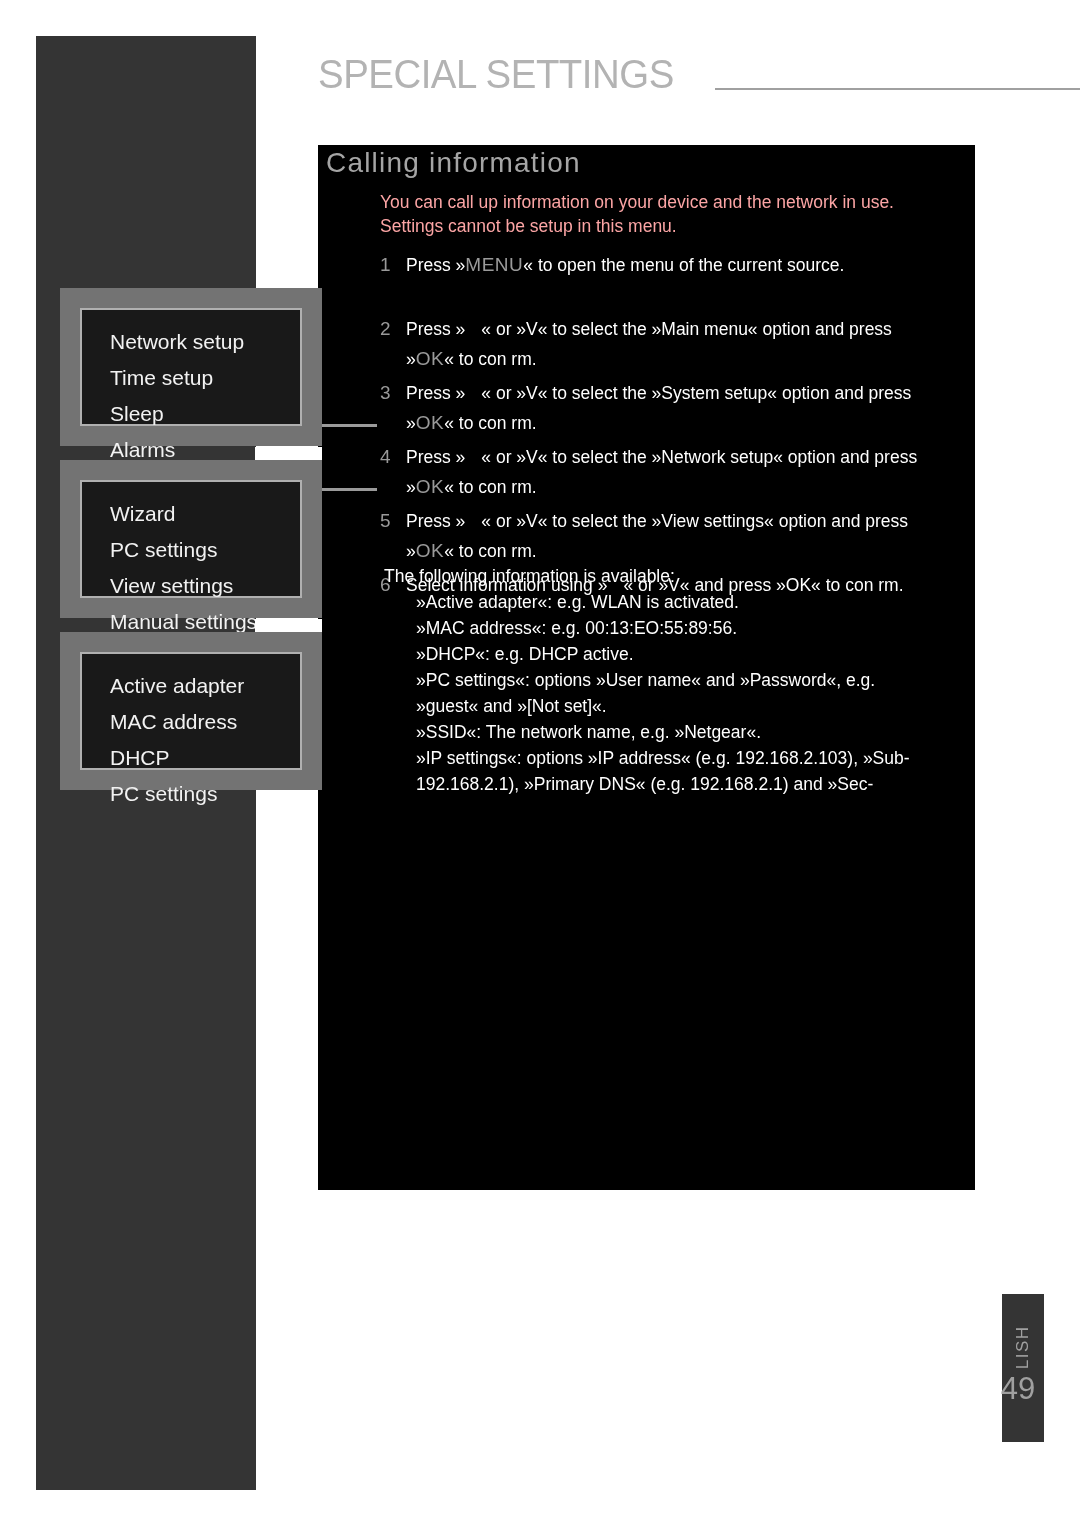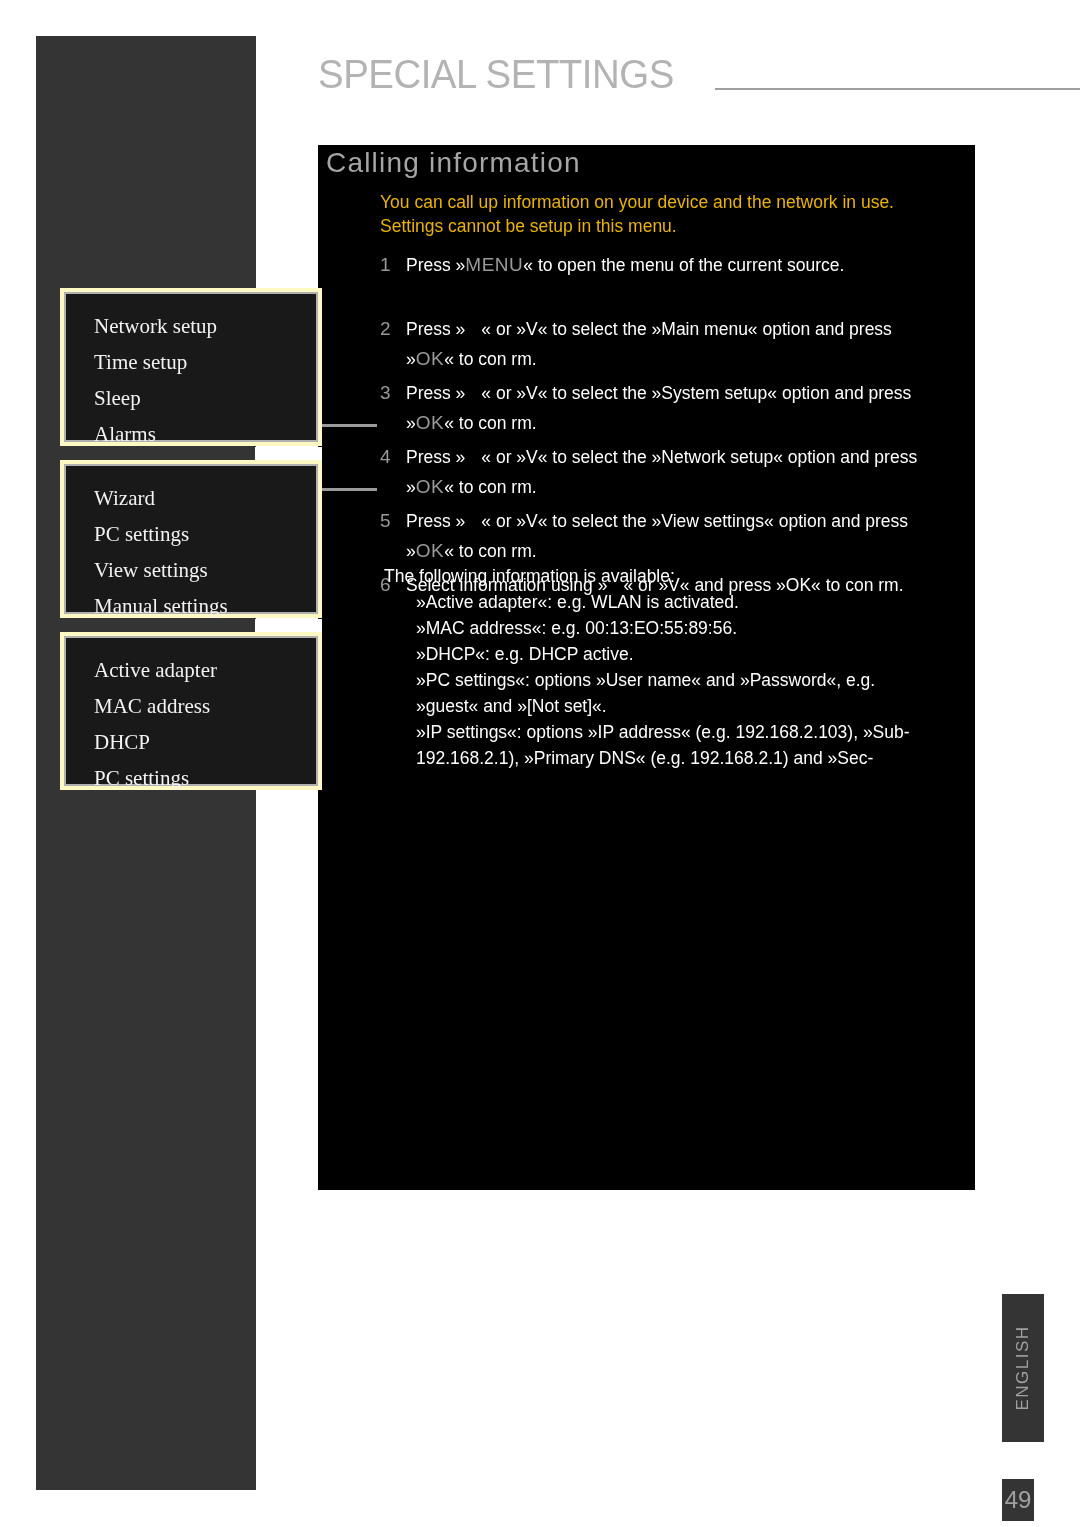--- a/index.html
+++ b/index.html
@@ -18,21 +18,21 @@
   #title-rule{position:absolute;left:397px;top:36px;width:643px;height:2px;
               background:#a0a0a0;}
 
   
   #content-panel{position:absolute;left:318px;top:145px;width:657px;height:1045px;
                  background:#000000;overflow:hidden;}
 
   #section-heading{position:absolute;left:8px;top:2px;font-size:28px;color:#a5a5a5;
                    letter-spacing:1.2px;font-weight:400;white-space:nowrap;}
 
-  .body-text{position:absolute;color:#eab308;font-size:17.5px;line-height:24px;
+  .body-text{position:absolute;color:#fca5a5;font-size:17.5px;line-height:24px;
              white-space:nowrap;}
 
   #intro{left:62px;top:45px;}
   #intro div{white-space:nowrap;}
 
   
   .step{position:absolute;color:#ffffff;font-size:17.5px;line-height:30px;}
   .step .num{position:absolute;left:0;top:0;color:#999999;font-size:19px;width:20px;
              text-align:left;}
   .step .txt{position:absolute;left:26px;top:0;white-space:nowrap;}
@@ -40,21 +40,21 @@
   .key{color:#9a9a9a;font-size:19px;letter-spacing:0.5px;}
   .arrowgap{display:inline-block;width:16px;}
 
   
   #sublist{position:absolute;left:62px;top:418px;color:#fff;font-size:17.5px;
            line-height:26px;}
   #sublist .l0{margin-left:4px;}
   #sublist .l1{margin-left:36px;white-space:nowrap;}
 
   
-  .osd{position:absolute;background:#fef9c3;padding:4px;box-sizing:border-box;font-family:Liberation Serif, serif;}
+  .osd{position:absolute;background:#737373;padding:20px;box-sizing:border-box;}
   .osd .inner{border:2px solid #b0b0b0;background:#191919;height:100%;
               box-sizing:border-box;padding:14px 0 14px 28px;}
   .osd .row{color:#f2f2f2;font-size:21px;line-height:36px;white-space:nowrap;}
 
   #osd-1{left:60px;top:288px;width:262px;height:158px;}
   #osd-2{left:60px;top:460px;width:262px;height:158px;}
   #osd-3{left:60px;top:632px;width:262px;height:158px;}
 
   
   .gap-white{position:absolute;background:#ffffff;}
@@ -65,22 +65,22 @@
   .connector{position:absolute;background:#9a9a9a;height:3px;}
   #conn-1{left:322px;top:424px;width:55px;}
   #conn-2{left:322px;top:488px;width:55px;}
 
   
   #lang-tab{position:absolute;left:1002px;top:1294px;width:42px;height:148px;
             background:#343434;}
   #lang-tab span{position:absolute;left:50%;top:50%;
                  transform:translate(-50%,-50%) rotate(-90deg);
                  color:#a0a0a0;font-size:17px;letter-spacing:1.5px;white-space:nowrap;}
-  #page-num{position:absolute;left:1002px;top:1479px;width:32px;height:42px;
-            background:#343434;color:#a0a0a0;font-size:24px;
+  #page-num{position:absolute;left:1002px;top:1368px;width:32px;height:42px;
+            background:#343434;color:#a0a0a0;font-size:31px;
             display:flex;align-items:center;justify-content:center;}
 </style>
 </head>
 <body>
 
 <div id="left-rail"></div>
 
 <div id="page-header">
   <div id="page-title">SPECIAL SETTINGS</div>
   <div id="title-rule"></div>
@@ -133,20 +133,21 @@
     <span class="txt"><span>Select information using »</span><span class="arrowgap"></span><span>« or »V« and press »OK« to con rm.</span></span>
   </div>
 
   <div id="sublist">
     <div class="l0">The following information is available:</div>
     <div class="l1">»Active adapter«: e.g. WLAN  is activated.</div>
     <div class="l1">»MAC address«: e.g. 00:13:EO:55:89:56.</div>
     <div class="l1">»DHCP«: e.g. DHCP active.</div>
     <div class="l1">»PC settings«: options »User name« and »Password«, e.g.</div>
     <div class="l1">»guest« and »[Not set]«.</div>
+    <div class="l1">»SSID«: The network name, e.g. »Netgear«.</div>
     <div class="l1">»IP settings«: options »IP address« (e.g. 192.168.2.103), »Sub-</div>
     <div class="l1">192.168.2.1), »Primary DNS« (e.g. 192.168.2.1) and »Sec-</div>
   </div>
 </div>
 
 <div class="connector" id="conn-1"></div>
 <div class="connector" id="conn-2"></div>
 
 <div class="osd" id="osd-1">
   <div class="inner">

